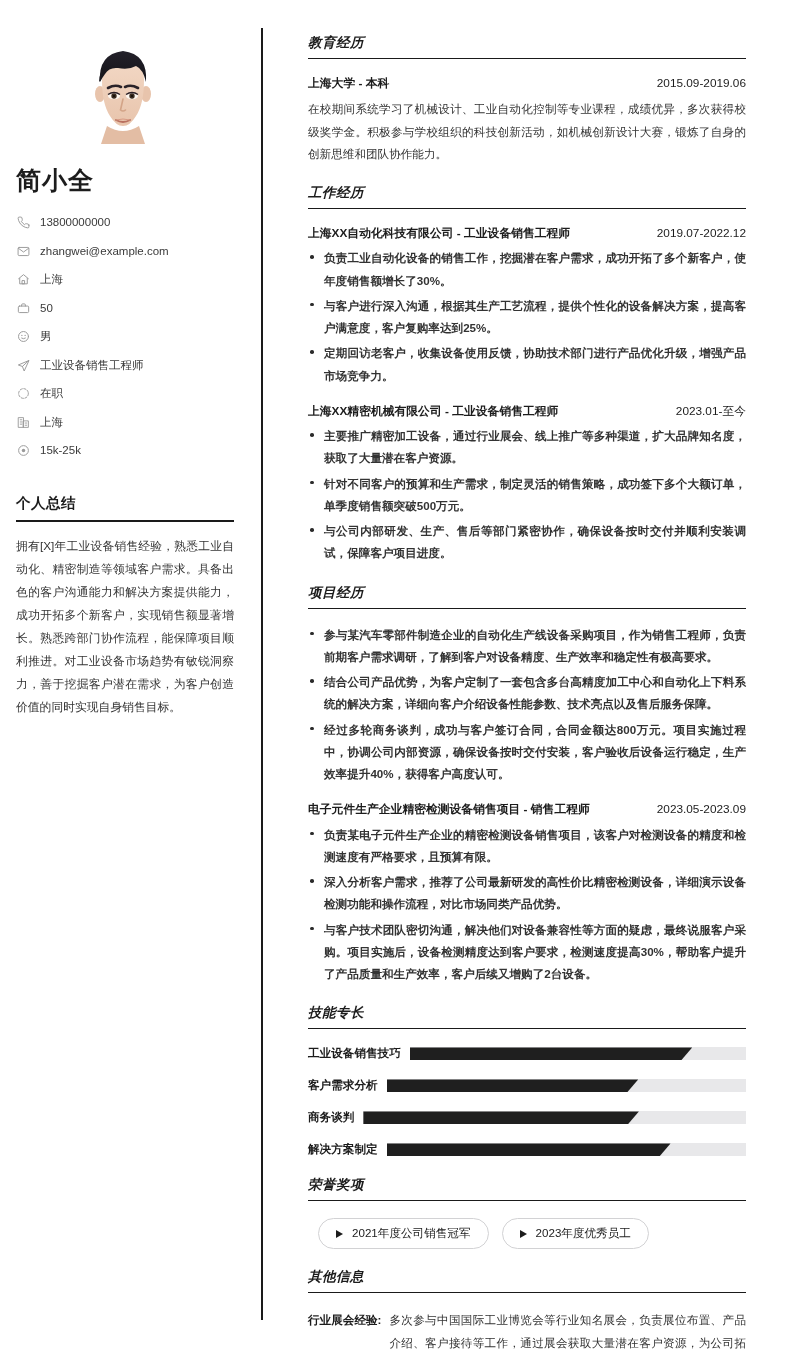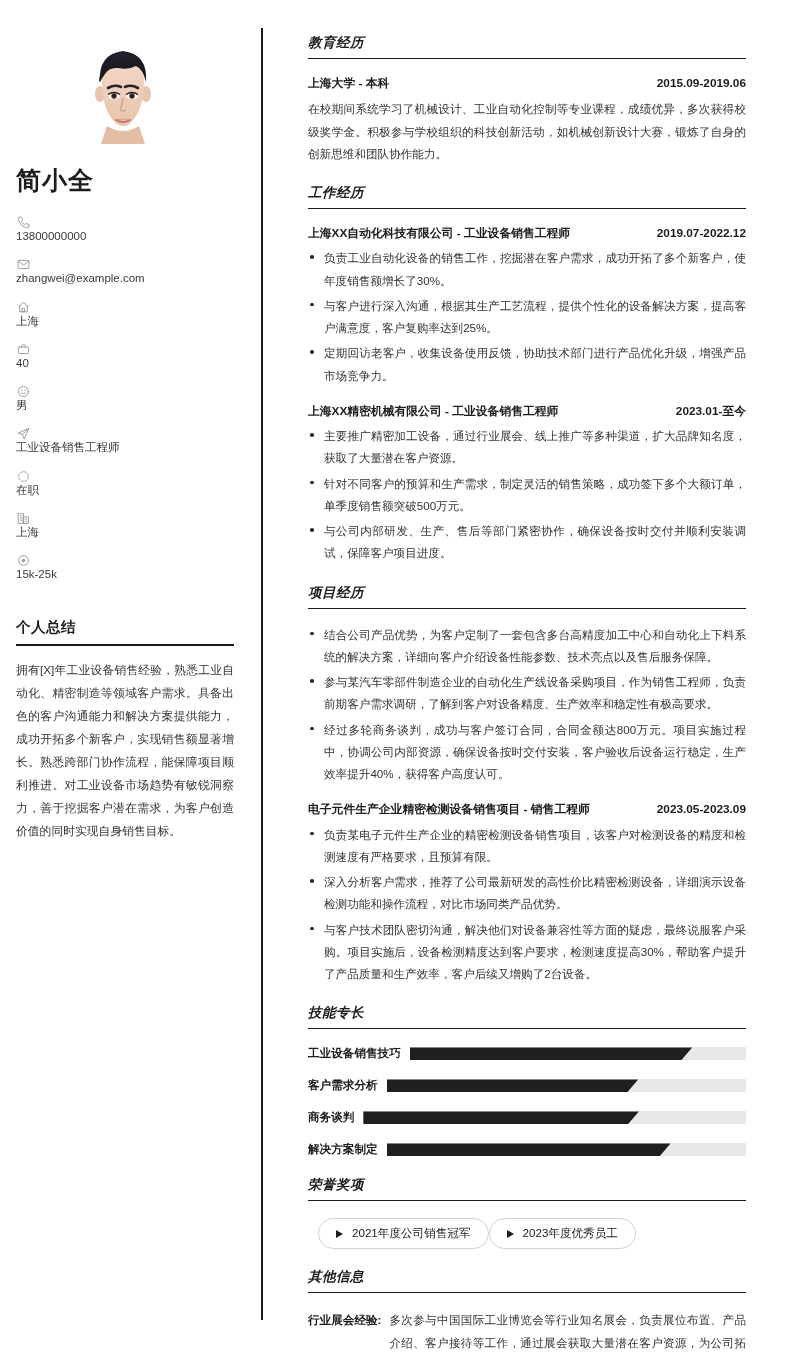--- a/index.html
+++ b/index.html
@@ -59,26 +59,25 @@
     margin: 20px 0 0 4px;
     letter-spacing: 1px;
   }
 
   .contact-list {
     margin-top: 18px;
     padding: 0 0 0 4px;
   }
   .contact-item {
     display: flex;
-    align-items: flex-start;
+    align-items: flex-end;
     font-size: 11.5px;
     color: #3a3a3a;
     margin-bottom: 13.5px;
     line-height: 1.2;
-    flex-direction: column;
   }
   .contact-icon {
     width: 15px;
     height: 15px;
     flex: 0 0 15px;
     margin-right: 9px;
     display: flex;
     align-items: center;
     justify-content: center;
     color: #8d8d8d;
@@ -130,34 +129,34 @@
   }
   .entry-title {
     font-size: 11.8px;
     font-weight: 700;
     color: #1c1c1c;
     line-height: 1.55;
     flex: 1 1 auto;
   }
   .entry-date {
     font-size: 11.8px;
-    font-weight: 700;
+    font-weight: 400;
     color: #1c1c1c;
     white-space: nowrap;
     flex: 0 0 auto;
     line-height: 1.55;
   }
   .entry-desc {
     font-size: 11.6px;
     line-height: 1.92;
     color: #333333;
     margin-top: 6px;
     text-align: justify;
   }
-  .bullets { margin-top: 5px; }
+  .bullets { margin-top: 5px; font-weight: bold; }
   .bullet {
     position: relative;
     font-size: 11.6px;
     line-height: 1.92;
     color: #333333;
     padding-left: 16px;
     margin-top: 3px;
     text-align: justify;
   }
   .bullet::before {
@@ -203,20 +202,21 @@
     left: 0;
     top: 0;
     height: 100%;
     background: #1f1f1f;
     clip-path: polygon(0 0, 100% 0, calc(100% - 11px) 100%, 0 100%);
   }
 
   
   .awards-row {
     display: flex;
+    gap: 13px;
     margin-top: 17px;
     padding-left: 10px;
     flex-wrap: wrap;
   }
   .award-badge {
     display: inline-flex;
     align-items: center;
     gap: 9px;
     border: 1px solid #d2d2d4;
     border-radius: 16px;
@@ -343,21 +343,21 @@
         <span>上海</span>
       </div>
 
       <div class="contact-item">
         <span class="contact-icon">
           <svg width="13" height="13" viewBox="0 0 24 24" fill="none" stroke="#9a9a9a" stroke-width="1.8" stroke-linecap="round" stroke-linejoin="round">
               <rect x="2.5" y="7.5" width="19" height="12" rx="2"></rect>
               <path d="M8.5 7.5V5.5a2 2 0 0 1 2-2h3a2 2 0 0 1 2 2v2"></path>
             </svg>
         </span>
-        <span>40</span>
+        <span>50</span>
       </div>
 
       <div class="contact-item">
         <span class="contact-icon">
           <svg width="13" height="13" viewBox="0 0 24 24" fill="none" stroke="#9a9a9a" stroke-width="1.8" stroke-linecap="round" stroke-linejoin="round">
               <circle cx="12" cy="12" r="9.2"></circle>
               <circle cx="9" cy="10" r="1.2" fill="#9a9a9a" stroke="none"></circle>
               <circle cx="15" cy="10" r="1.2" fill="#9a9a9a" stroke="none"></circle>
               <path d="M8.5 15q3.5 2.5 7 0"></path>
             </svg>
@@ -452,22 +452,22 @@
           <div class="bullet">与公司内部研发、生产、售后等部门紧密协作，确保设备按时交付并顺利安装调试，保障客户项目进度。</div>
         </div>
       </div>
     </section>
 
     <section class="section">
       <div class="section-title">项目经历</div>
 
       <div class="entry">
         <div class="bullets">
+          <div class="bullet">参与某汽车零部件制造企业的自动化生产线设备采购项目，作为销售工程师，负责前期客户需求调研，了解到客户对设备精度、生产效率和稳定性有极高要求。</div>
           <div class="bullet">结合公司产品优势，为客户定制了一套包含多台高精度加工中心和自动化上下料系统的解决方案，详细向客户介绍设备性能参数、技术亮点以及售后服务保障。</div>
-          <div class="bullet">参与某汽车零部件制造企业的自动化生产线设备采购项目，作为销售工程师，负责前期客户需求调研，了解到客户对设备精度、生产效率和稳定性有极高要求。</div>
           <div class="bullet">经过多轮商务谈判，成功与客户签订合同，合同金额达800万元。项目实施过程中，协调公司内部资源，确保设备按时交付安装，客户验收后设备运行稳定，生产效率提升40%，获得客户高度认可。</div>
         </div>
       </div>
 
       <div class="entry">
         <div class="entry-head">
           <div class="entry-title">电子元件生产企业精密检测设备销售项目 - 销售工程师</div>
           <div class="entry-date">2023.05-2023.09</div>
         </div>
         <div class="bullets">

